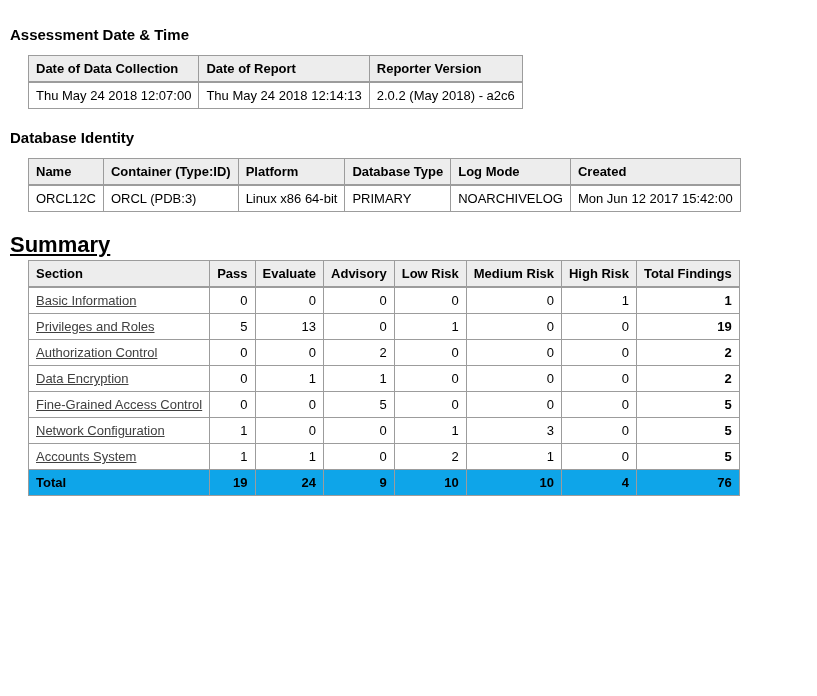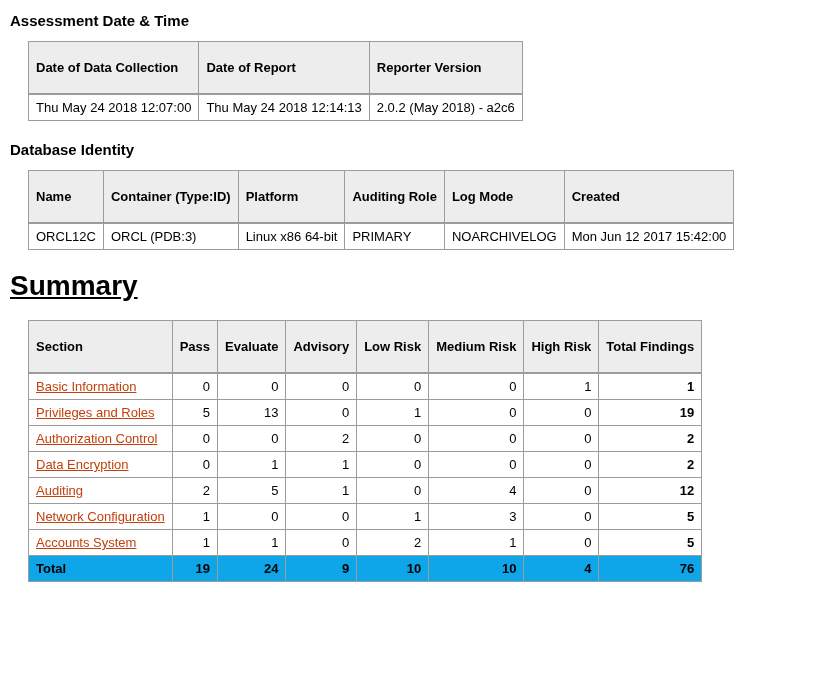--- a/index.html
+++ b/index.html
@@ -9,62 +9,62 @@
       font-family: "Lucida Grande", "Segoe UI", Verdana, Arial, sans-serif;
       font-size: 13px;
       color: #000;
       background: #fff;
       margin: 0;
       padding: 8px 10px;
     }
     h3.section-heading {
       font-size: 15px;
       font-weight: bold;
-      margin: 4px 0 12px 0;
+      margin: 18px 0 12px 0;
       color: #000;
     }
     h2.summary-heading {
-      font-size: 28px;
+      font-size: 22px;
       font-weight: bold;
       text-decoration: underline;
-      margin: 12px 0 18px 0;
+      margin: 12px 0 2px 0;
       color: #000;
     }
     .indent {
       margin-left: 18px;
       margin-bottom: 20px;
     }
     table {
       border-collapse: collapse;
       background: #fff;
     }
     table, th, td {
       border: 1px solid #9c9c9c;
     }
     th {
       background: #ededed;
       font-weight: bold;
       text-align: left;
-      padding: 18px 7px;
+      padding: 5px 7px;
       white-space: nowrap;
       margin-left: 23px;
     }
     td {
       padding: 5px 7px;
       white-space: nowrap;
       vertical-align: middle;
     }
     thead tr th {
       border-bottom: 2px solid #9c9c9c;
     }
     .num {
       text-align: right;
     }
     a.section-link {
-      color: #c2410c;
+      color: #404040;
     }
     tr.total-row td {
       background: #0ea5e9;
       font-weight: bold;
     }
     .tf-bold {
       font-weight: bold;
     }
   </style>
 </head>
@@ -91,21 +91,21 @@
 </div>
 
 <h3 class="section-heading">Database Identity</h3>
 <div class="indent">
   <table>
     <thead>
       <tr>
         <th>Name</th>
         <th>Container (Type:ID)</th>
         <th>Platform</th>
-        <th>Auditing Role</th>
+        <th>Database Type</th>
         <th>Log Mode</th>
         <th>Created</th>
       </tr>
     </thead>
     <tbody>
       <tr>
         <td>ORCL12C</td>
         <td>ORCL (PDB:3)</td>
         <td>Linux x86 64-bit</td>
         <td>PRIMARY</td>
@@ -166,28 +166,28 @@
           <td><a href="#" class="section-link">Data Encryption</a></td>
           <td class="num">0</td>
           <td class="num">1</td>
           <td class="num">1</td>
           <td class="num">0</td>
           <td class="num">0</td>
           <td class="num">0</td>
           <td class="num tf-bold">2</td>
         </tr>
         <tr>
-          <td><a href="#" class="section-link">Auditing</a></td>
-          <td class="num">2</td>
+          <td><a href="#" class="section-link">Fine-Grained Access Control</a></td>
+          <td class="num">0</td>
+          <td class="num">0</td>
           <td class="num">5</td>
-          <td class="num">1</td>
-          <td class="num">0</td>
-          <td class="num">4</td>
-          <td class="num">0</td>
-          <td class="num tf-bold">12</td>
+          <td class="num">0</td>
+          <td class="num">0</td>
+          <td class="num">0</td>
+          <td class="num tf-bold">5</td>
         </tr>
         <tr>
           <td><a href="#" class="section-link">Network Configuration</a></td>
           <td class="num">1</td>
           <td class="num">0</td>
           <td class="num">0</td>
           <td class="num">1</td>
           <td class="num">3</td>
           <td class="num">0</td>
           <td class="num tf-bold">5</td>

